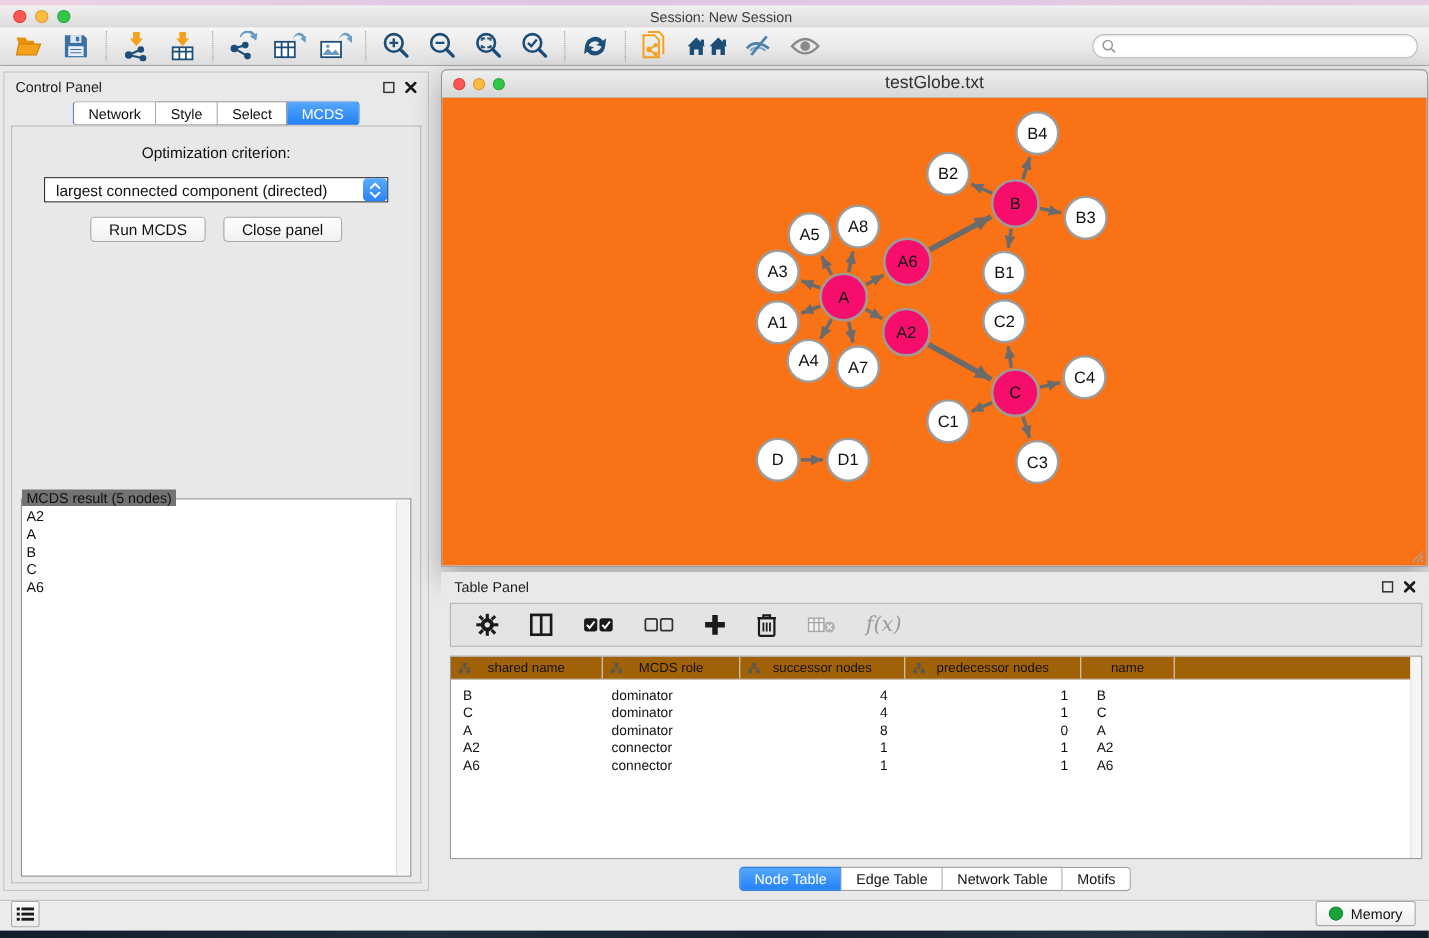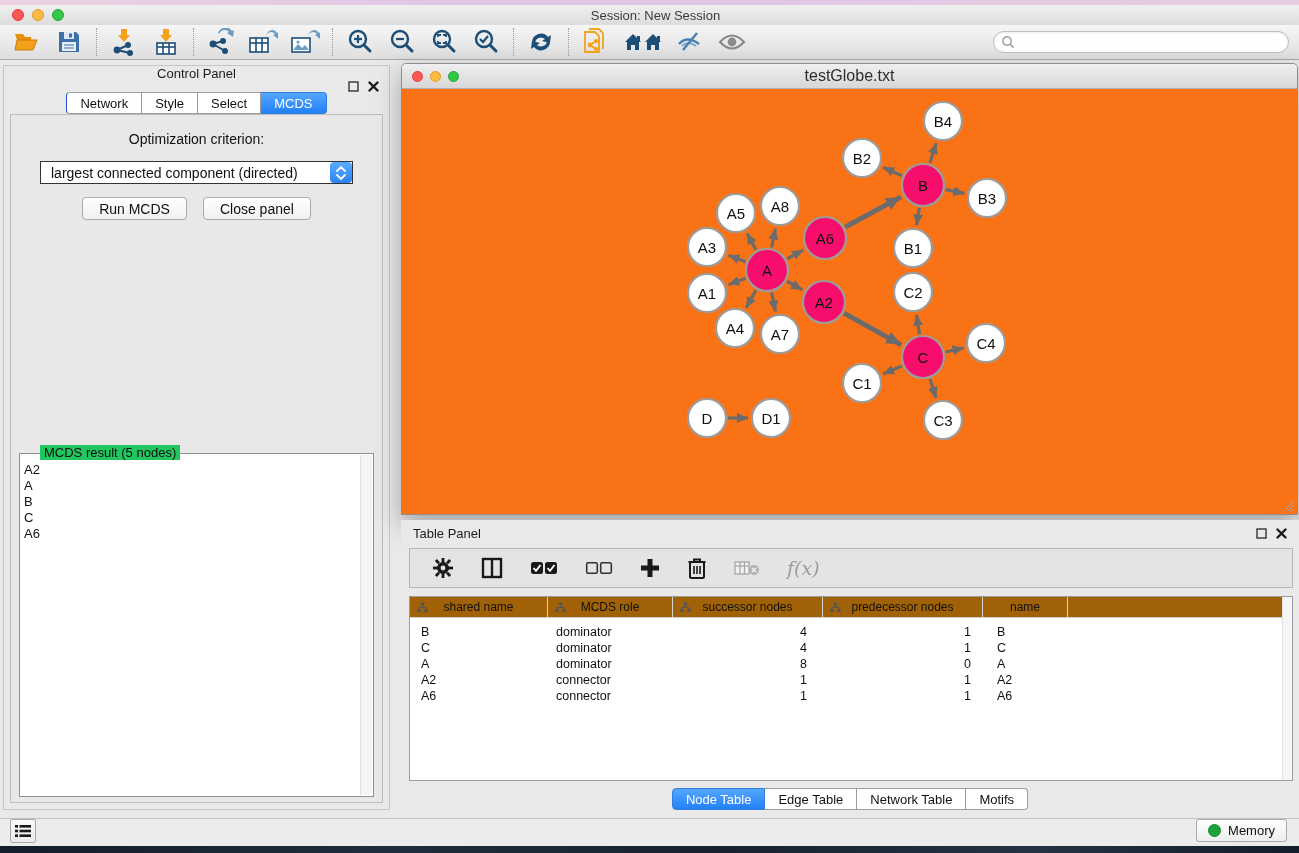--- a/index.html
+++ b/index.html
@@ -33,21 +33,21 @@
     box-shadow:inset 0 1px 2px rgba(0,0,0,.08); }
   .search-box input { border:none; outline:none; flex:1; height:18px; font-size:12px;
     background:transparent; font-family:"Liberation Sans",sans-serif; }
 
   
   .workspace { position:absolute; left:0; top:60px; width:1299px; height:758px; background:#e9e9e9; }
 
   
   .control-panel { position:absolute; left:3px; top:5px; width:387px; height:745px;
     border:1px solid #c6c6c6; background:#e9e9e9; }
-  .cp-header { height:26px; display:flex; align-items:center; padding:0 10px;flex-direction:column; }
+  .cp-header { height:26px; display:flex; align-items:center; padding:0 10px; }
   .cp-title { font-size:13px; color:#1c1c1c; }
   .panel-btns { margin-left:auto; display:flex; gap:9px; align-items:center; }
   .panel-btns svg { display:block; cursor:pointer; }
   .cp-tabs { position:relative; z-index:2; display:flex; justify-content:center; height:22px; margin-bottom:-1px; }
   .seg-tab { height:22px; padding:0 13px; display:flex; align-items:center; justify-content:center;
     background:#fff; border:1px solid #9d9d9d; border-left:none; font-size:13px; color:#111; cursor:pointer; }
   .seg-tab:first-child { border-left:1px solid #1d4ed8; border-radius:4px 0 0 4px; }
   .seg-tab:last-child { border-radius:0 4px 4px 0; }
   .seg-tab.selected { background:linear-gradient(#55a7fd,#2381f7); border-color:#2f7fe0; color:#fff; }
   .cp-content { position:absolute; left:6px; right:6px; top:48px; bottom:6px;
@@ -58,21 +58,21 @@
   .dropdown .dd-text { flex:1; font-size:14px; color:#111; padding-left:10px; white-space:nowrap; }
   .dd-btn { width:22px; height:21px; margin-right:0px; border-radius:4px;
     background:linear-gradient(#5aabff,#2a83f6); display:flex; flex-direction:column;
     align-items:center; justify-content:center; gap:2px; }
   .btn-row { display:flex; justify-content:center; gap:16px; margin-top:13px; }
   .mac-btn { height:23px; padding:0 16px; background:linear-gradient(#ffffff,#f0f0f0);
     border:1px solid #ababab; border-radius:4px; font-size:14px; color:#111;
     font-family:"Liberation Sans",sans-serif; cursor:pointer; }
   .result-box { position:absolute; left:8px; right:8px; top:338px; bottom:5px;
     border:1px solid #8f8f8f; background:#fff; }
-  .result-legend { position:absolute; top:-9px; left:20px; background:#22c55e;
+  .result-legend { position:absolute; top:-9px; left:0; background:#737373;
     padding:0 4px; font-size:13px; color:#111; }
   .result-list { position:absolute; inset:8px 13px 2px 4px; overflow:hidden; }
   .result-item { font-size:13px; line-height:16px; color:#111; cursor:default; }
   .result-scroll { position:absolute; top:1px; bottom:1px; right:1px; width:12px;
     background:#f4f4f4; border-left:1px solid #e0e0e0; }
 
   
   .net-window { position:absolute; left:401px; top:3px; width:897px; height:452px;
     border:1px solid #8d8d8d; border-radius:5px 5px 0 0; background:#fff;
     box-shadow:0 10px 26px rgba(0,0,0,.30); }

